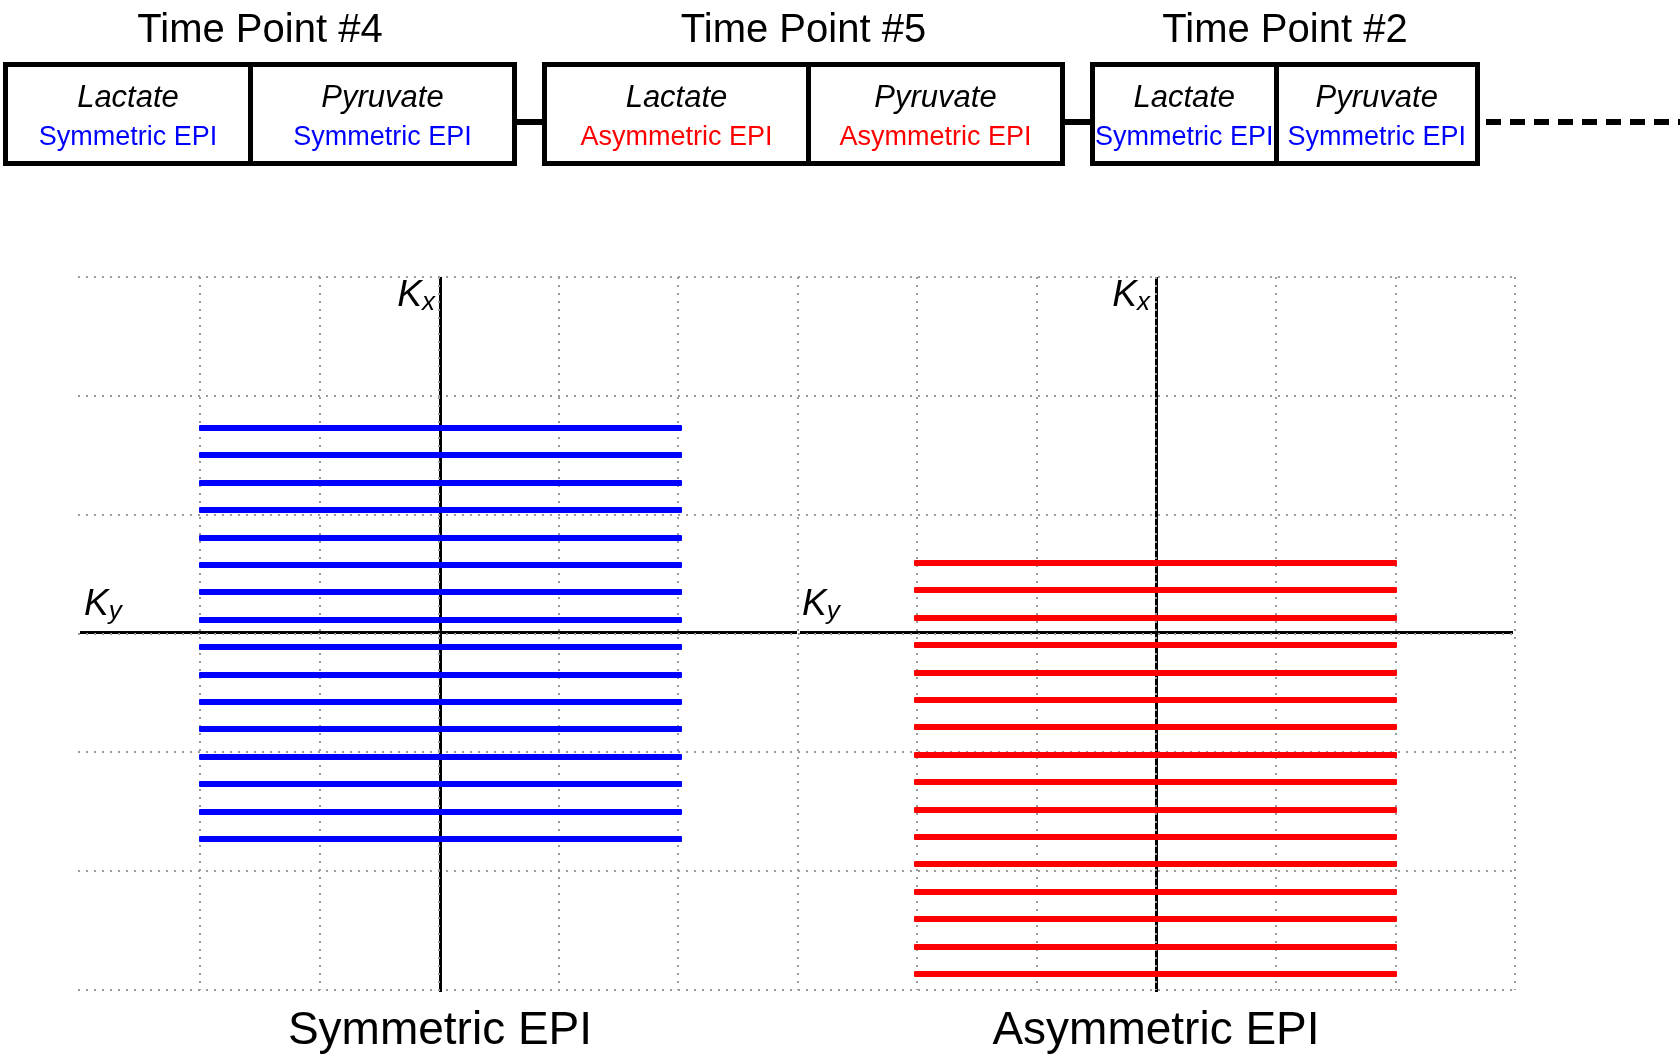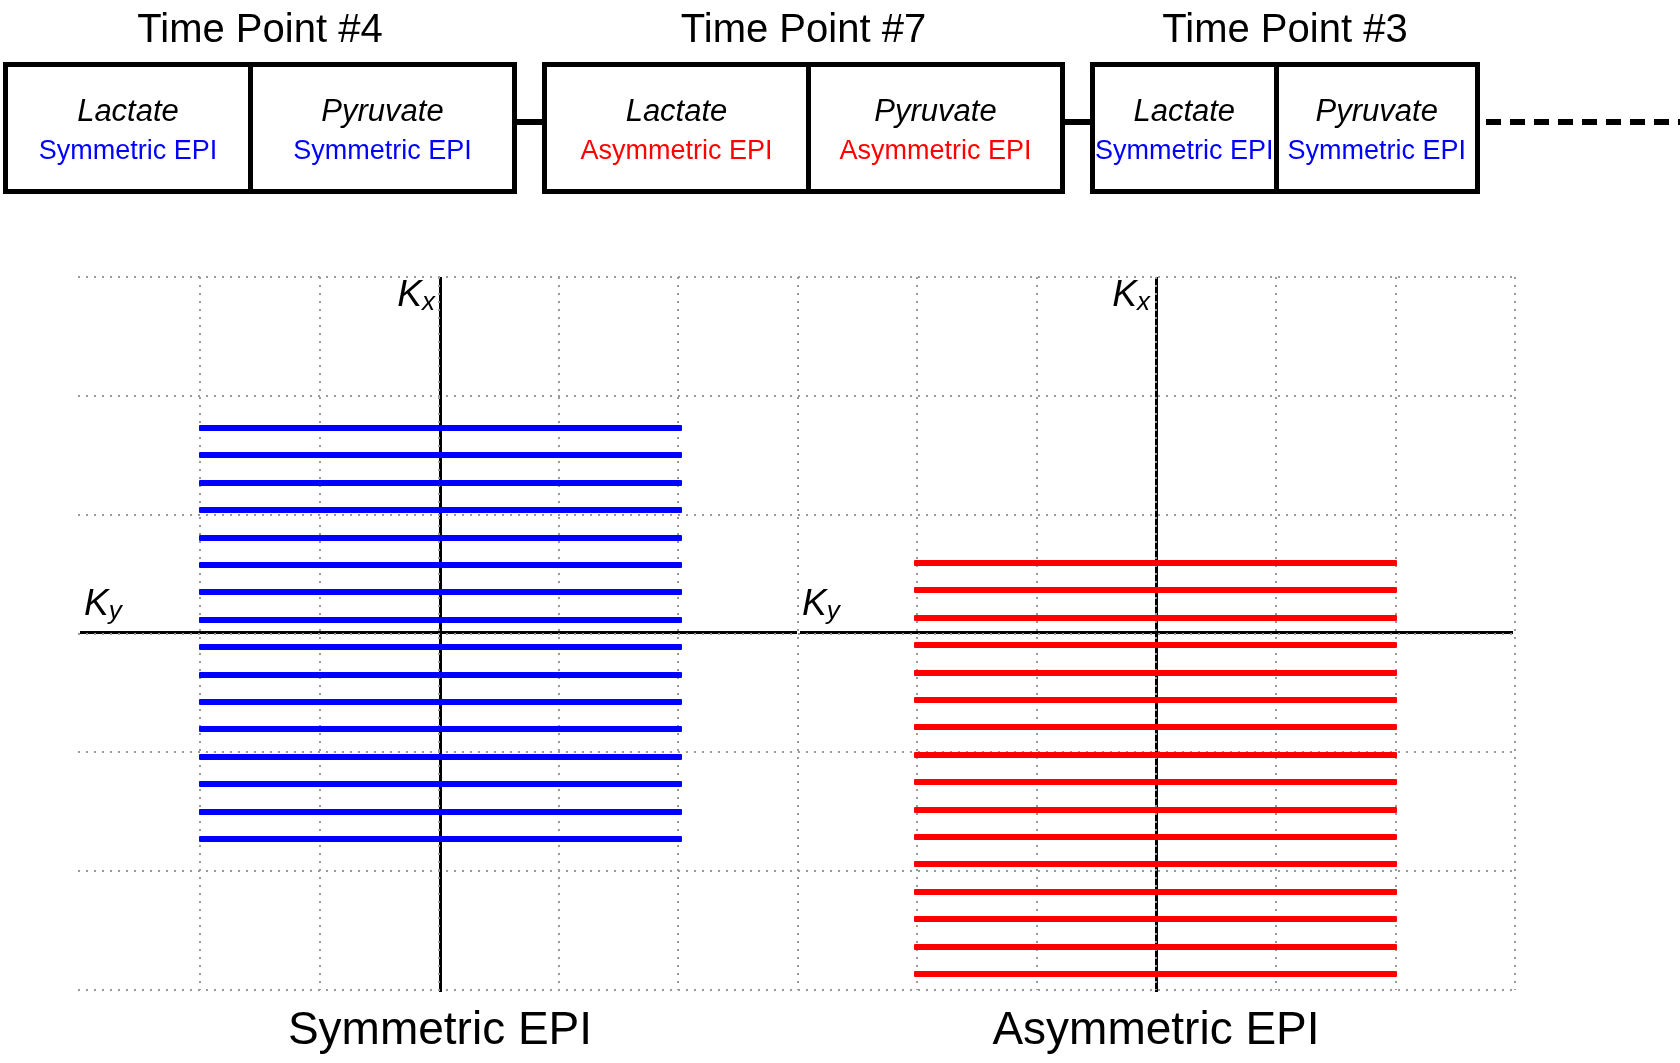--- a/index.html
+++ b/index.html
@@ -1,21 +1,21 @@
 <!DOCTYPE html>
 <html><head>
 <meta charset="utf-8">
 <style>
   html,body{margin:0;padding:0;background:#ffffff;}
   #app{position:relative;width:1680px;height:1063px;background:#ffffff;overflow:hidden;
        font-family:"Liberation Sans",sans-serif;color:#000;}
   
   .tp-title{position:absolute;top:2px;height:52px;text-align:center;
             font-size:40px;line-height:52px;color:#000;white-space:nowrap;}
-  .tp-box{position:absolute;top:62px;height:132px;border:5px solid #000;
+  .tp-box{position:absolute;top:62px;height:104px;border:5px solid #000;
           box-sizing:border-box;background:#fff;display:flex;justify-content:center;}
   .tp-cell{display:flex;flex-direction:column;align-items:center;justify-content:center;
            gap:9px;padding-top:2px;box-sizing:border-box;}
   .tp-divider{width:5px;background:#000;flex:0 0 5px;}
   .metab{font-style:italic;font-size:31px;line-height:33px;color:#000;white-space:nowrap;}
   .epi{font-size:27px;line-height:29px;white-space:nowrap;}
   .connector{position:absolute;top:119px;height:6px;background:#000;}
   .dashes{position:absolute;top:119px;height:6px;
           background:repeating-linear-gradient(90deg,#000 0 15px,transparent 15px 24px);}
   
@@ -49,36 +49,36 @@
       </div>
       <div class="tp-divider"></div>
       <div class="tp-cell" style="flex:1;">
         <div class="metab">Pyruvate</div>
         <div class="epi" style="color: rgb(0, 0, 255);">Symmetric EPI</div>
       </div>
     </div>
 
     <div class="connector" style="left:512px;width:32px;"></div>
 
-    <div class="tp-title" style="left:542px;width:523px;">Time Point #7</div>
+    <div class="tp-title" style="left:542px;width:523px;">Time Point #5</div>
     <div class="tp-box" style="left:542px;width:523px;">
       <div class="tp-cell" style="flex:0 0 259px;">
         <div class="metab">Lactate</div>
         <div class="epi" style="color: rgb(255, 0, 0);">Asymmetric EPI</div>
       </div>
       <div class="tp-divider"></div>
       <div class="tp-cell" style="flex:1;">
         <div class="metab">Pyruvate</div>
         <div class="epi" style="color: rgb(255, 0, 0);">Asymmetric EPI</div>
       </div>
     </div>
 
     <div class="connector" style="left:1063px;width:27px;"></div>
 
-    <div class="tp-title" style="left:1090px;width:390px;">Time Point #3</div>
+    <div class="tp-title" style="left:1090px;width:390px;">Time Point #2</div>
     <div class="tp-box" style="left:1090px;width:390px;">
       <div class="tp-cell" style="flex:0 0 177px;">
         <div class="metab">Lactate</div>
         <div class="epi" style="color: rgb(0, 0, 255);">Symmetric EPI</div>
       </div>
       <div class="tp-divider"></div>
       <div class="tp-cell" style="flex:1;">
         <div class="metab">Pyruvate</div>
         <div class="epi" style="color: rgb(0, 0, 255);">Symmetric EPI</div>
       </div>

